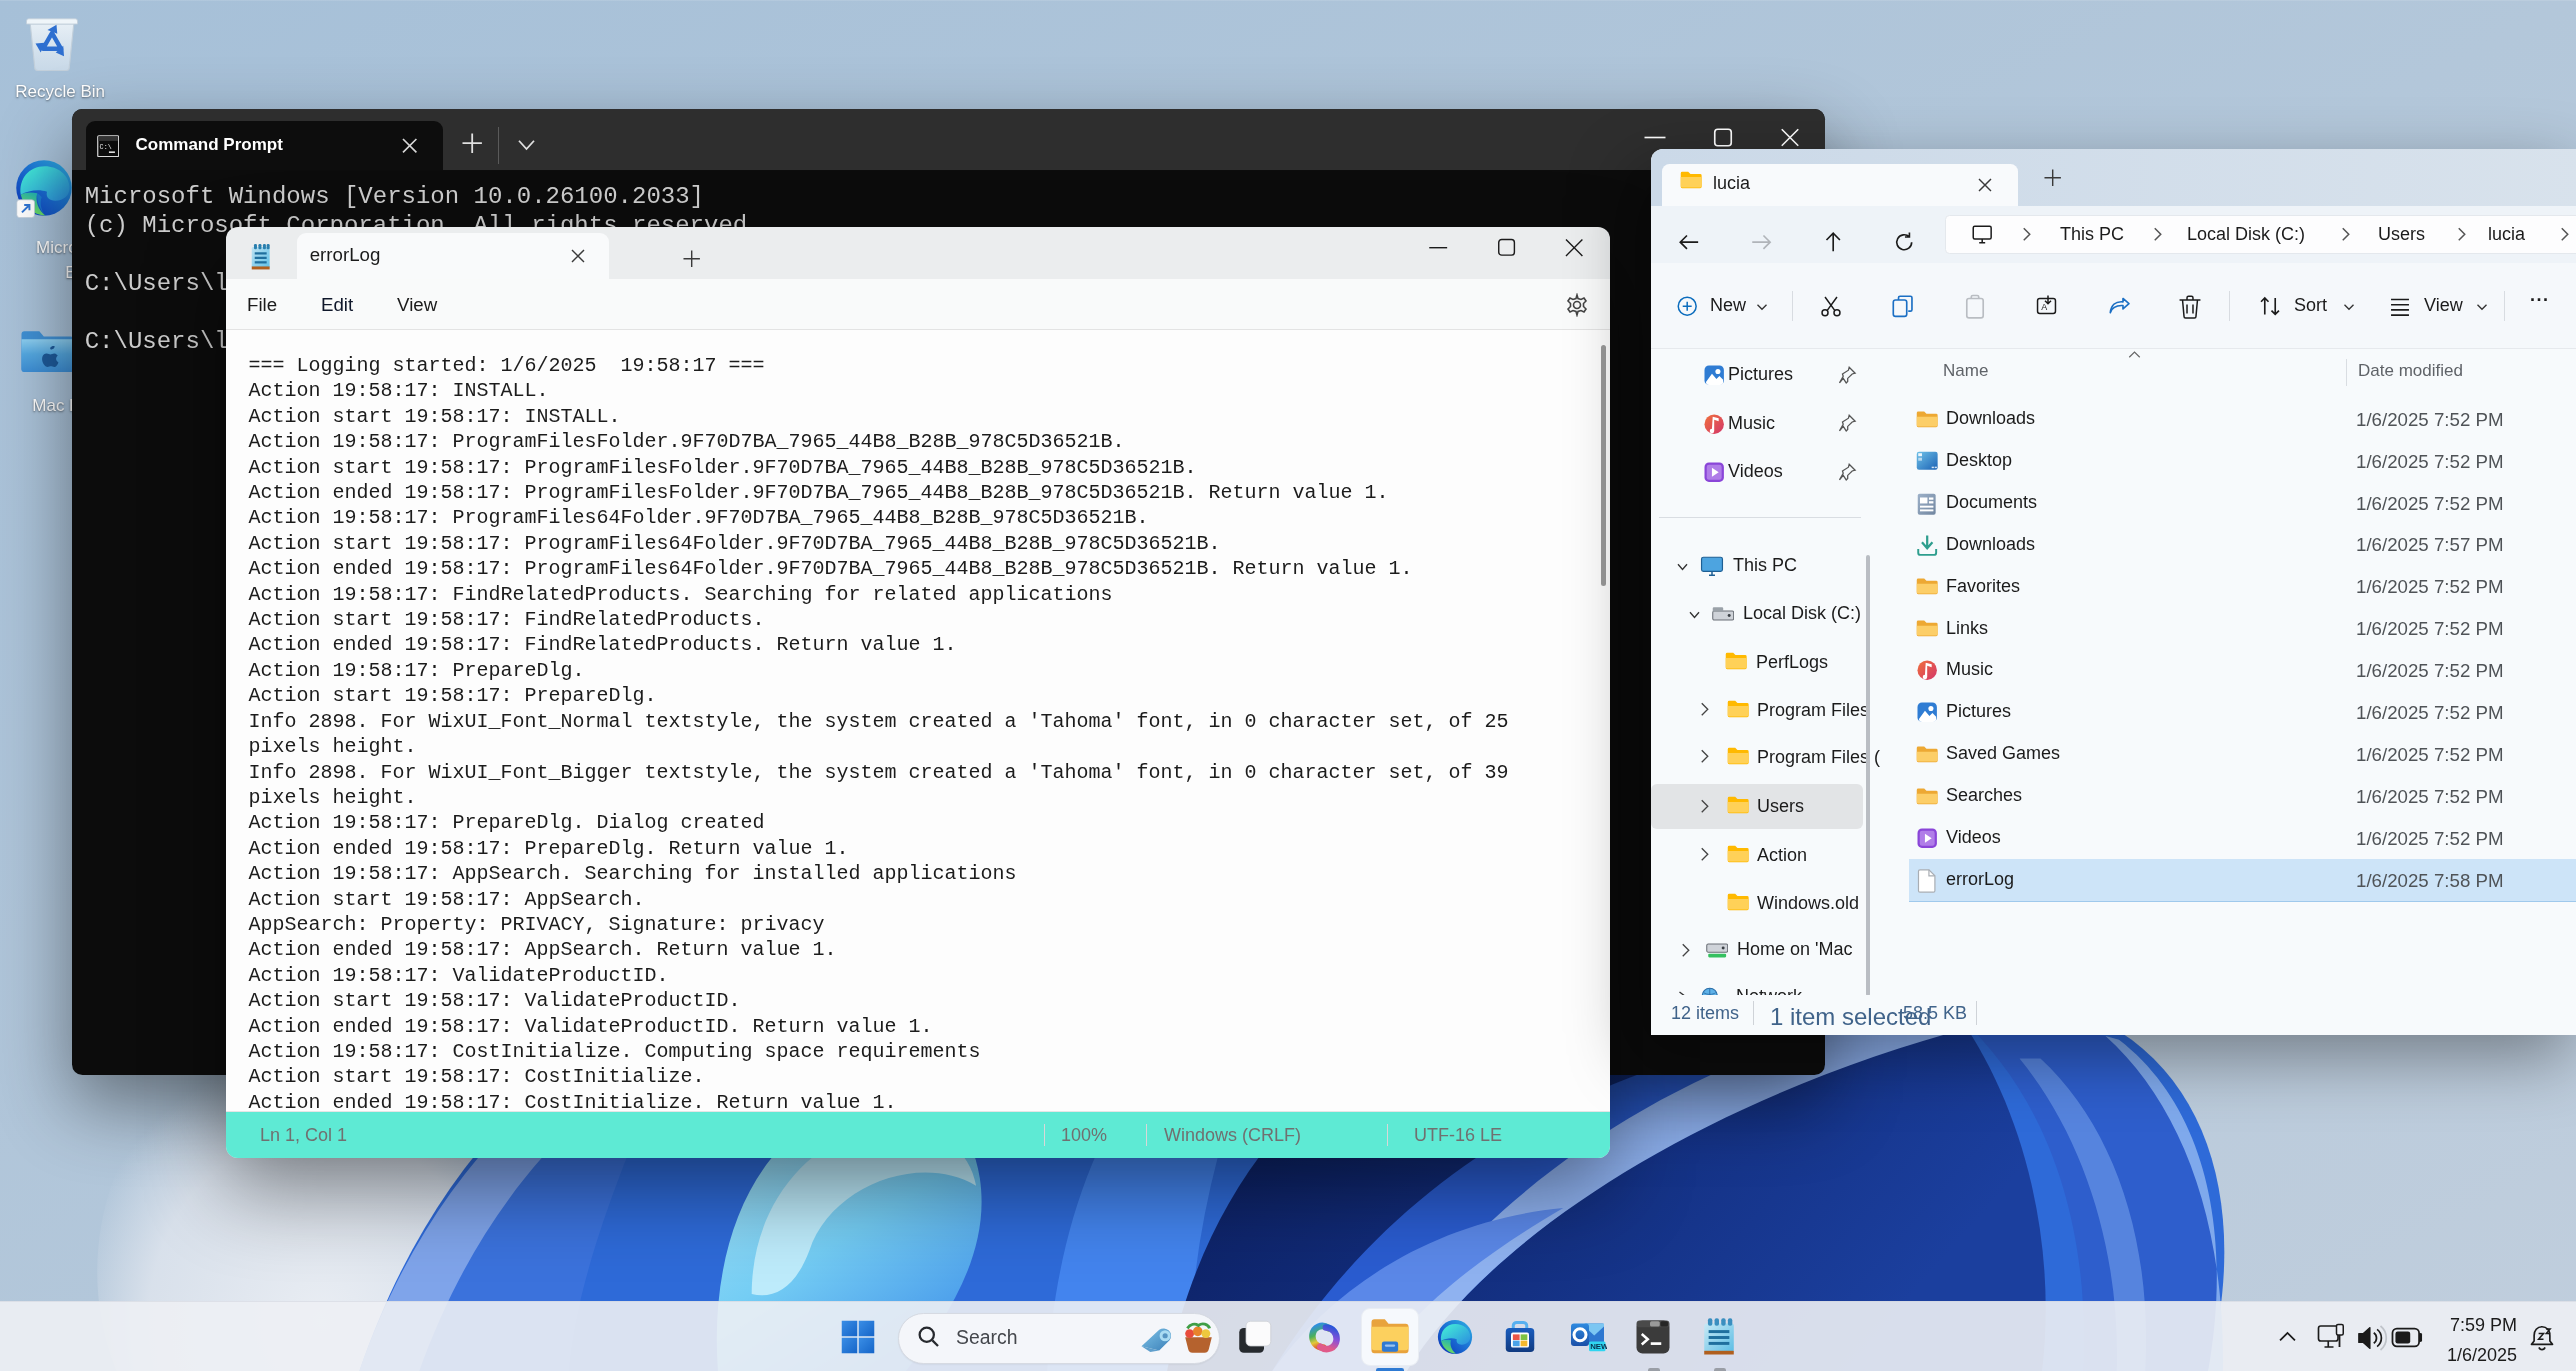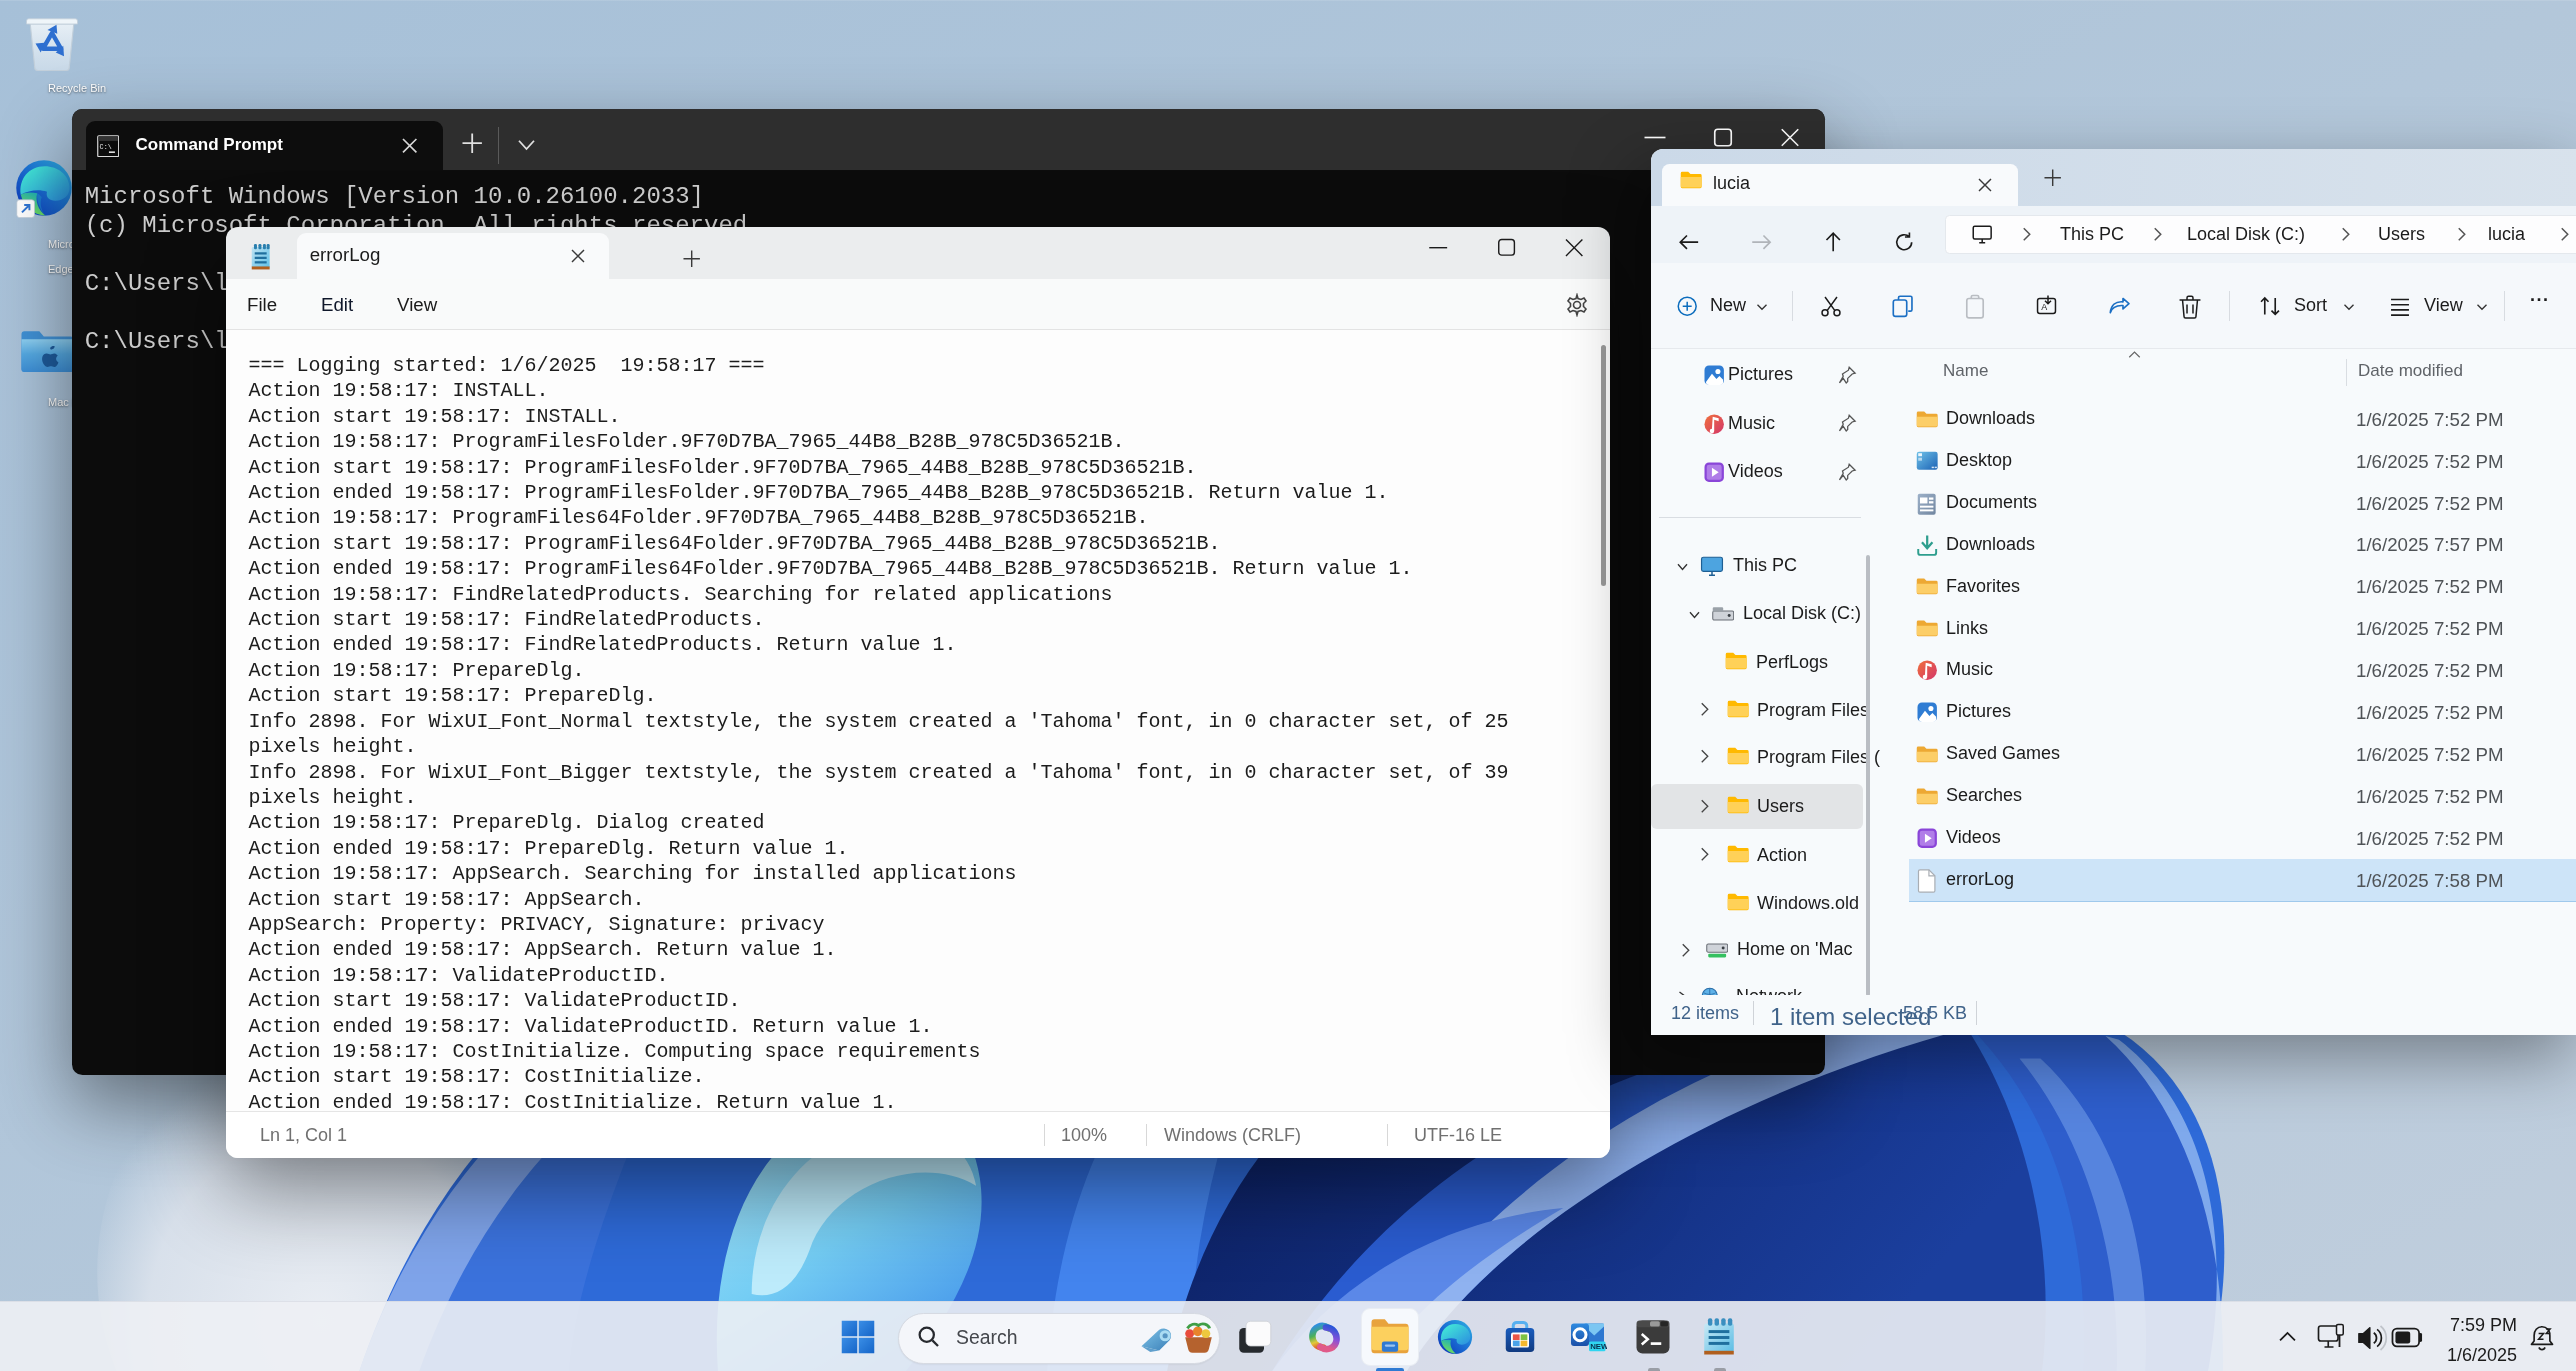--- a/index.html
+++ b/index.html
@@ -6,32 +6,32 @@
   body{width:2576px;height:1372px;overflow:hidden;position:relative;font-family:"Liberation Sans",sans-serif;}
   .abs{position:absolute;}
   #cmd{left:72px;top:109px;width:1753px;height:966px;background:#0c0c0c;border-radius:10.5px;box-shadow:0 30px 75px rgba(0,0,0,0.45);}
   #cmdbar{left:0;top:0;width:100%;height:61px;background:#2e2e2e;border-radius:10.5px 10.5px 0 0;}
   #cmdtab{left:13.5px;top:12px;width:357px;height:49px;background:#0d0d0d;border-radius:9px 9px 0 0;}
   .cmdtxt{font-family:"Liberation Mono",monospace;font-size:24px;line-height:29px;color:#cccccc;white-space:pre;}
   #np{left:226px;top:227px;width:1384px;height:931px;background:#ebedee;border-radius:12px;box-shadow:0 34px 82px rgba(0,0,0,0.42);}
   #npbody{left:0;top:103px;width:1384px;height:783px;background:#fdfdfd;}
   #npmenu{left:0;top:52px;width:1384px;height:51px;background:#f9fafa;border-bottom:0.7px solid #e3e3e3;box-sizing:border-box;}
   #nptab{left:71px;top:6px;width:312px;height:46px;background:#f9fafb;border-radius:9px 9px 0 0;}
-  #npstatus{left:0;top:884px;width:1384px;height:47px;background:#ffffff;border-top:0.7px solid #e5e5e5;box-sizing:border-box;border-radius:0 0 12px 12px;}
+  #npstatus{left:0;top:884px;width:1384px;height:47px;background:#5eead4;border-top:0.7px solid #e5e5e5;box-sizing:border-box;border-radius:0 0 12px 12px;}
   .nptext{font-family:"Liberation Mono",monospace;font-size:20px;line-height:25.4px;color:#1c1c1c;white-space:pre;}
   .sgray{color:#707070;font-size:18px;}
   #ex{left:1651px;top:149px;width:935px;height:886px;background:#f7fafc;border-radius:12px 0 0 12px;box-shadow:-15px 22.4px 67px rgba(0,0,0,0.38);}
   #extabs{left:0;top:0;width:935px;height:57px;background:linear-gradient(90deg,#cbd9e8,#d8e2ec);border-radius:12px 0 0 0;}
   #exaddr{left:0;top:57px;width:935px;height:57px;background:#eef3f8;}
   #extool{left:0;top:114px;width:935px;height:86px;background:#f5f8fb;border-bottom:0.7px solid #e6e9ed;box-sizing:border-box;}
   #exstatus{left:0;top:846px;width:935px;height:40px;background:#f7fafc;}
   .ext{font-size:18px;color:#1b1b1b;}
   .exd{font-size:18.7px;color:#4f5357;}
   #tb{left:0;top:1301px;width:2576px;height:71px;background:rgba(237,239,244,0.9);border-top:0.7px solid rgba(205,210,220,0.5);box-sizing:border-box;padding-left:44px;}
-  .lbl{color:#fff;font-size:11px;text-align:left;text-shadow:0 0.7px 2.2px rgba(0,0,0,0.55);margin-left:48px;}
+  .lbl{color:#fff;font-size:17px;text-align:right;text-shadow:0 0.7px 2.2px rgba(0,0,0,0.55);}
 </style>
 </head>
 <body>
 <svg id="wall" class="abs" style="left:0;top:0" width="2576" height="1372" viewBox="0 0 3444 1834">
   <defs>
     <linearGradient id="sky" x1="0" y1="0" x2="1" y2="1">
       <stop offset="0" stop-color="#a6c0d8"></stop>
       <stop offset="0.5" stop-color="#b3c7da"></stop>
       <stop offset="1" stop-color="#c0cedd"></stop>
     </linearGradient>

